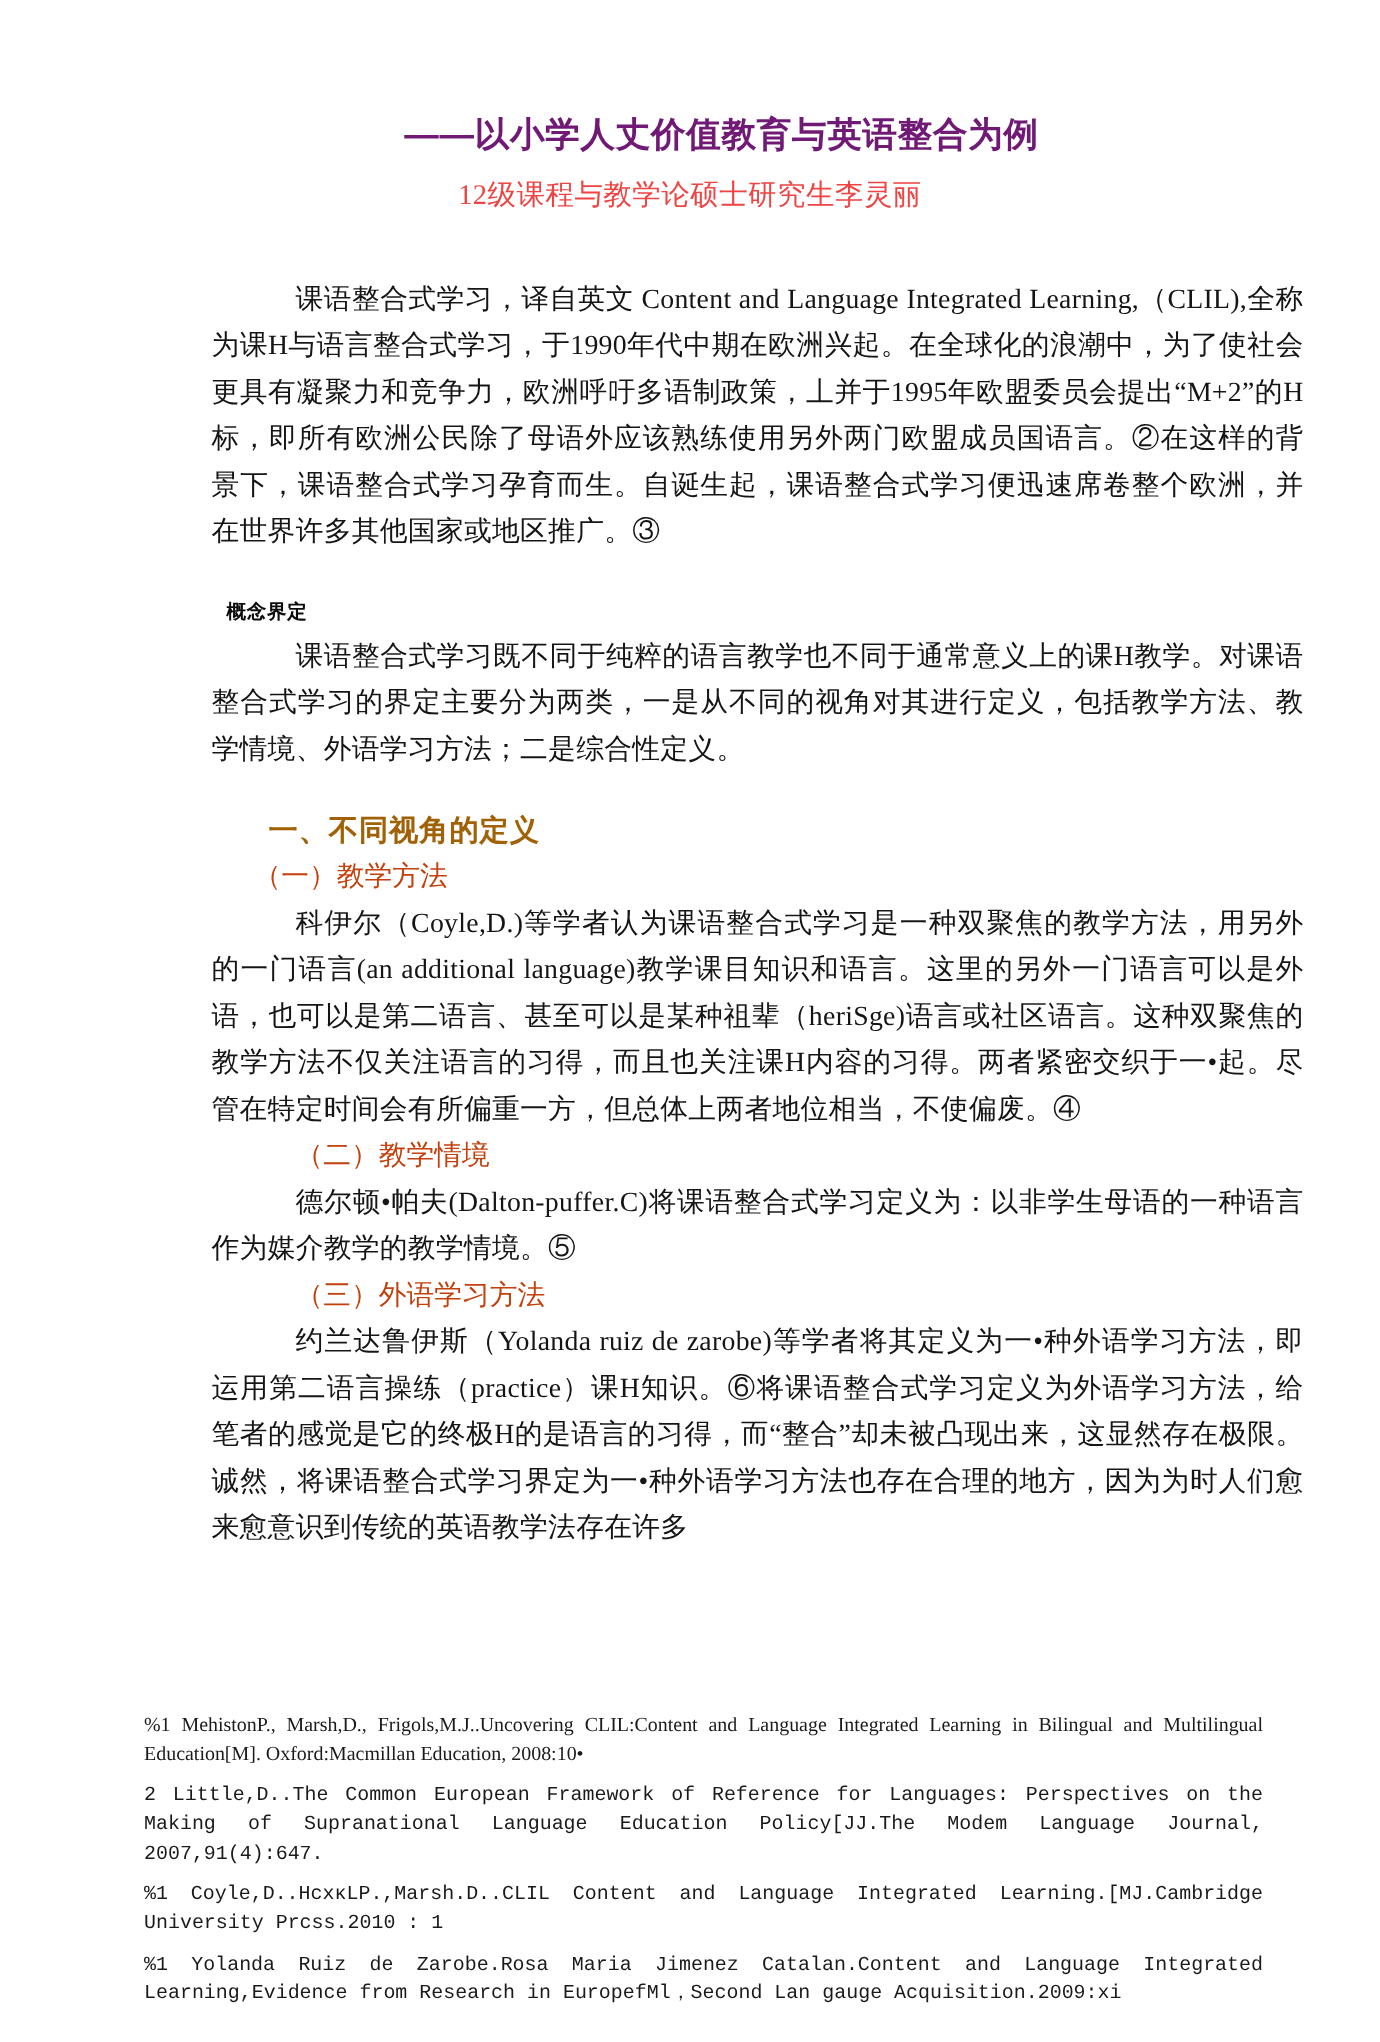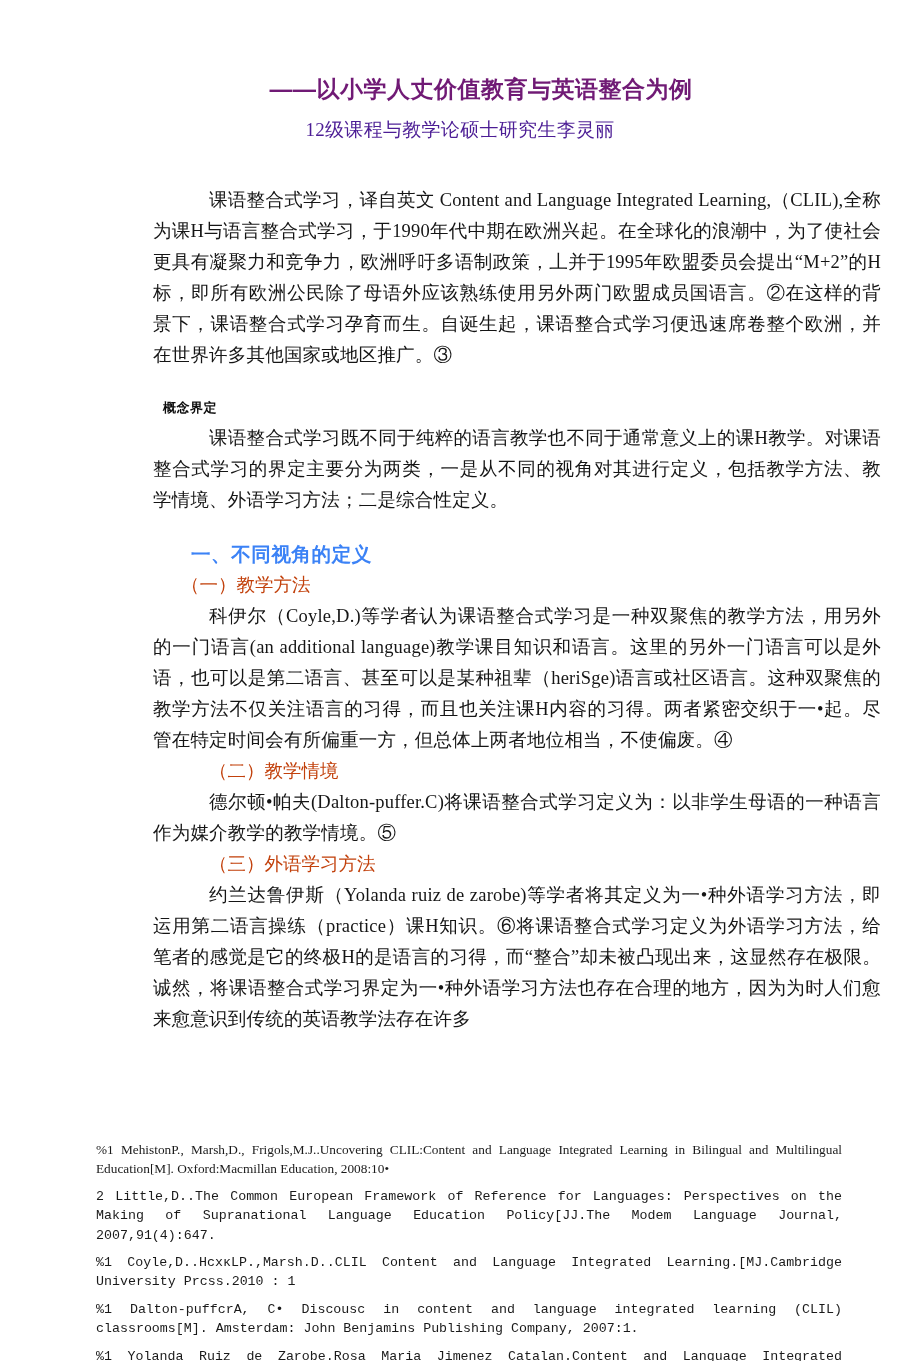--- a/index.html
+++ b/index.html
@@ -41,35 +41,34 @@
     font-size: 23px;
     letter-spacing: 0.5px;
     line-height: 1.55;
     color: #701a75;
     padding-left: 42px;
   }
   .doc-byline {
     margin-top: 9px;
     font-family: "Liberation Serif", "DejaVu Serif", serif;
     font-size: 19px;
-    color: #4c1d95;
+    color: #ef4444;
     letter-spacing: 0.3px;
   }
 
   
   .body-wrap {
     margin: 0 auto;
     width: 730px;
     padding-left: 92px;
     padding-right: 0;
     box-sizing: content-box;
   }
   .body-col {
     width: 728px;
-    margin-left: 12px;
   }
   p.para {
     margin: 0;
     font-size: 18.5px;
     line-height: 31px;
     text-align: justify;
     text-justify: inter-ideograph;
     color: #151515;
     letter-spacing: 0.2px;
   }
@@ -88,21 +87,21 @@
     color: #0c0c0c;
     padding-left: 10px;
     letter-spacing: 0.5px;
   }
   h3.sec-head-num {
     margin: 0;
     font-family: "Liberation Sans", "DejaVu Sans", sans-serif;
     font-weight: bold;
     font-size: 19.5px;
     line-height: 32px;
-    color: #3b82f6;
+    color: #a16207;
     padding-left: 38px;
     letter-spacing: 0.6px;
   }
   p.sub-head {
     margin: 0;
     font-size: 18.5px;
     line-height: 31px;
     color: #c2410c;
     text-indent: 28px;
   }
@@ -186,19 +185,18 @@
 
     <p class="fn just">%1 MehistonP., Marsh,D., Frigols,M.J..Uncovering CLIL:Content and Language Integrated Learning in Bilingual and Multilingual Education[M]. Oxford:Macmillan Education, 2008:10•</p>
 
     <p class="fn just spaced">2 Little,D..The Common European Framework of Reference for Languages: Perspectives on the Making of Supranational Language Education Policy[JJ.The Modem Language Journal, 2007,91(4):647.</p>
 
     <div class="fn hang">
     </div>
 
     <p class="fn just spaced">%1 Coyle,D..HcxκLP.,Marsh.D..CLIL Content and Language Integrated Learning.[MJ.Cambridge University Prcss.2010 : 1</p>
 
-    <p class="fn just spaced">%1 Dalton-puffcrA, C• Discousc in content and language integrated learning (CLIL) classrooms[M]. Amsterdam: John Benjamins Publishing Company, 2007:1.</p>
 
     <p class="fn just spaced">%1 Yolanda Ruiz de Zarobe.Rosa Maria Jimenez Catalan.Content and Language Integrated Learning,Evidence from Research in EuropefMl，Second Lan gauge Acquisition.2009:xi</p>
 
   </div>
 
 </div>
 
 </body></html>

